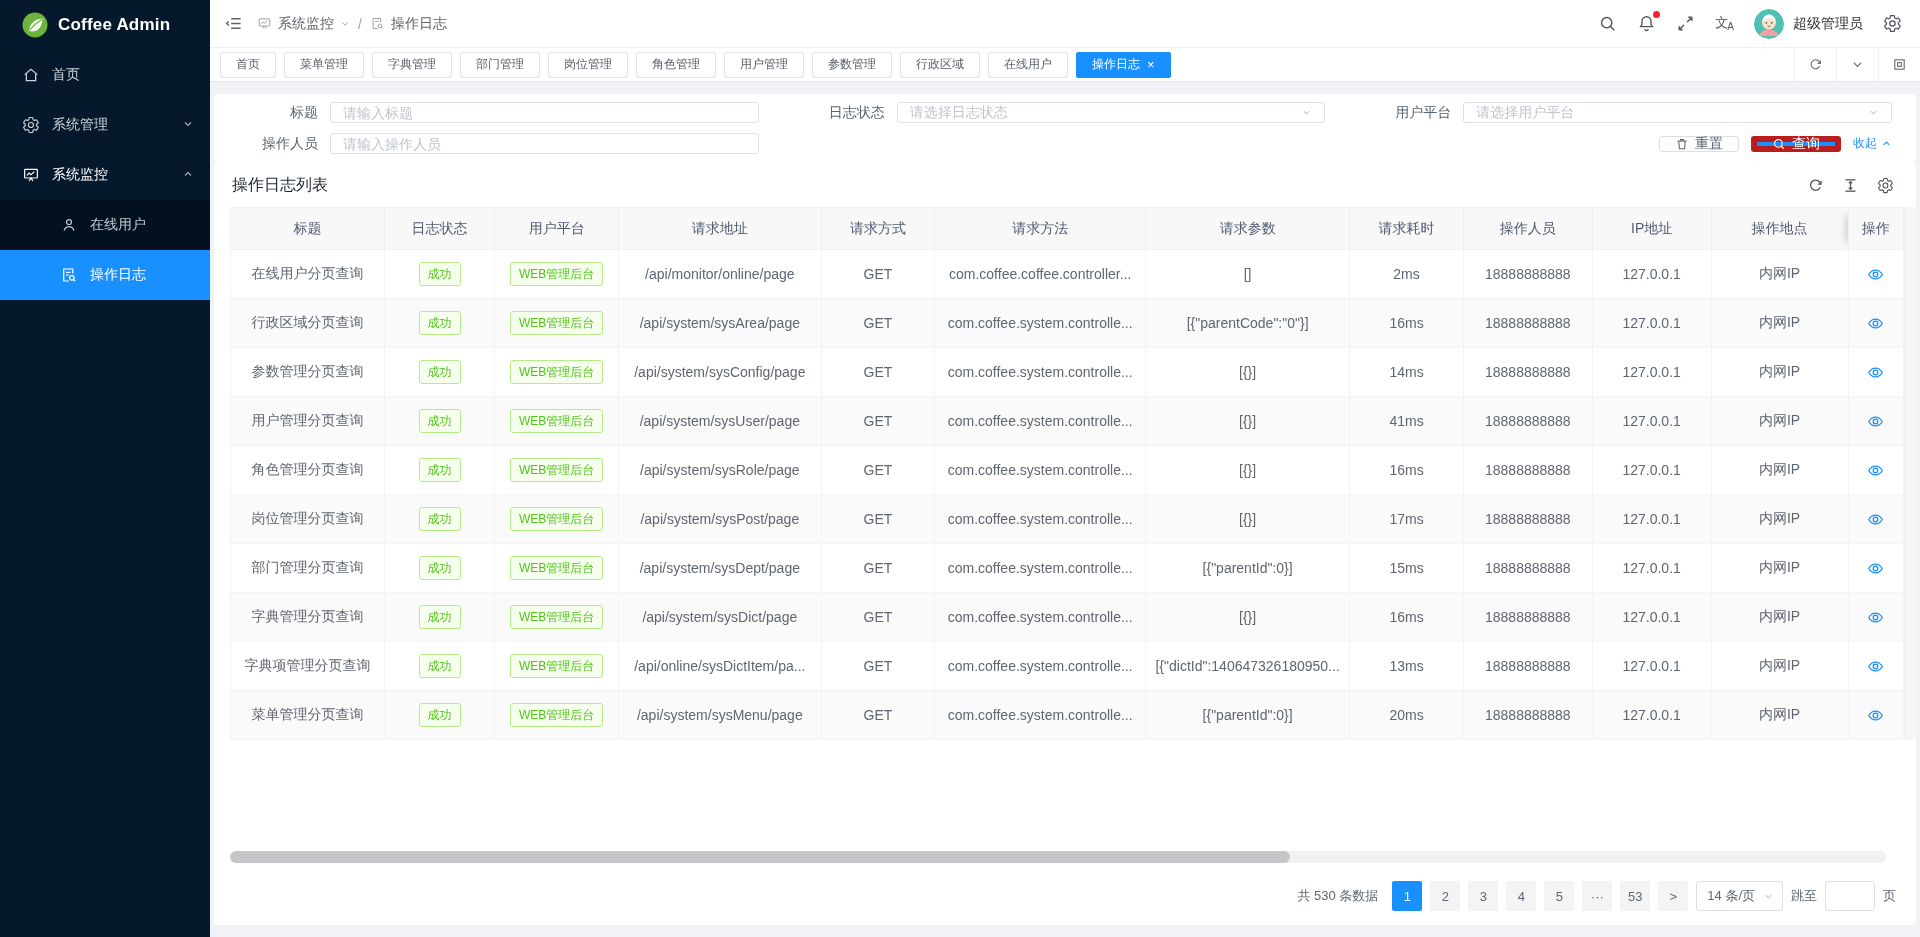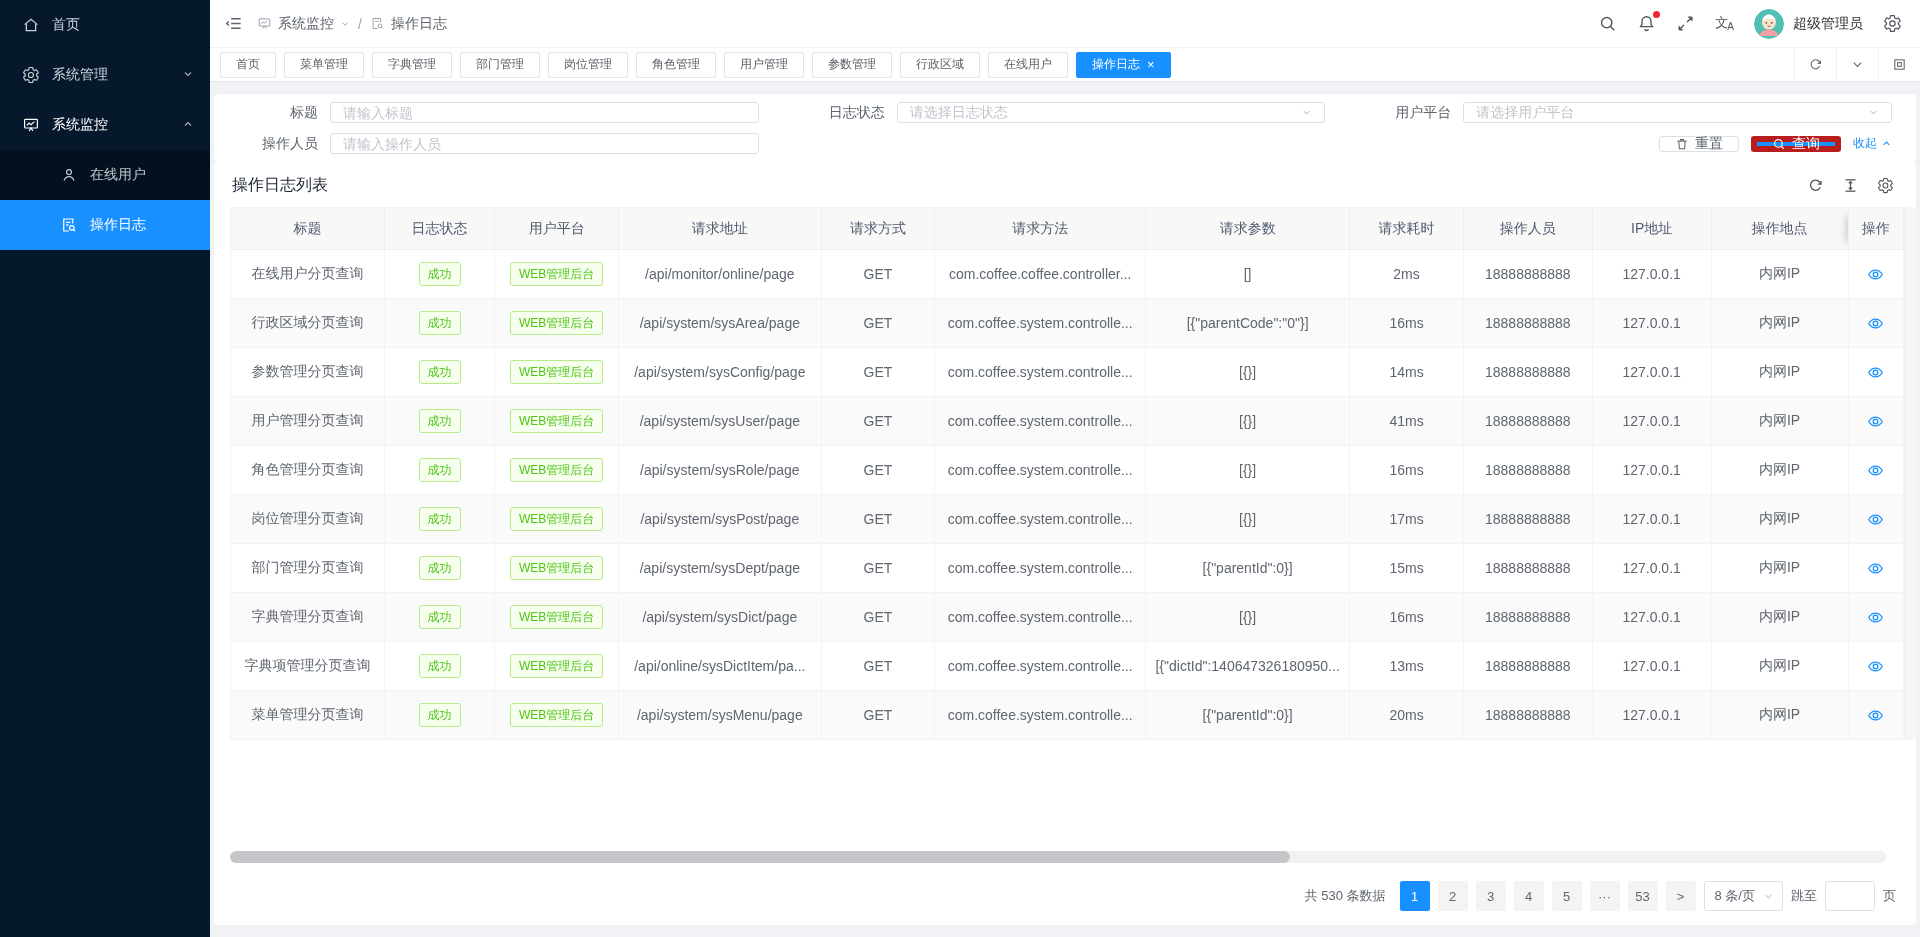--- a/index.html
+++ b/index.html
@@ -97,20 +97,30 @@
   .size-select { height:30px; border:1px solid #dcdfe6; border-radius:3px; background:#fff; padding:0 8px 0 10px; display:flex; align-items:center; gap:8px; cursor:pointer; color:#5f6670; }
   .size-select .sel-chev { color:#c0c4cc; display:inline-flex; }
   .jump-input { width:50px; height:30px; border:1px solid #dcdfe6; border-radius:3px; outline:none; padding:0 6px; font-family:inherit; }
 </style>
 </head>
 <body>
 
 <div class="app">
 
   <aside class="sidebar">
+    <div class="logo-row">
+      <span class="micon" style="width:26px;height:26px">
+        <svg viewBox="0 0 26 26">
+            <circle cx="13" cy="13" r="12.5" fill="#6db33f"></circle>
+            <path d="M20.5 6.5c-7.5.8-12.3 4.2-13.6 12.2 2.2 1 6.2 1.2 8.9-.9 3.2-2.5 4.5-6.6 4.7-11.3z" fill="#f3faee"></path>
+            <path d="M7.6 18.2c4.2-5.4 8-8 12.2-10.6" fill="none" stroke="#6db33f" stroke-width="1.2"></path>
+          </svg>
+      </span>
+      <span class="logo-title">Coffee Admin</span>
+    </div>
 
     <div class="menu-item">
       <span class="micon">
         <svg viewBox="0 0 24 24" fill="none" stroke="currentColor" stroke-width="1.7">
             <path d="M3.5 11.5 12 4.5l8.5 7"></path>
             <path d="M5.8 10.2V19.5h12.4V10.2"></path>
           </svg>
       </span>
       <span>首页</span>
     </div>
@@ -637,21 +647,21 @@
               <span class="page-btn active">1</span>
               <span class="page-btn">2</span>
               <span class="page-btn">3</span>
               <span class="page-btn">4</span>
               <span class="page-btn">5</span>
               <span class="page-btn">···</span>
               <span class="page-btn">53</span>
             </span>
           <span class="page-btn">&gt;</span>
           <span class="size-select">
-            <span>8 条/页</span>
+            <span>14 条/页</span>
             <span class="sel-chev">
                 <svg width="11" height="11" viewBox="0 0 24 24" fill="none" stroke="currentColor" stroke-width="2.2">
                   <polyline points="6 9 12 15 18 9"></polyline>
                 </svg>
               </span>
           </span>
           <span>跳至</span>
           <input class="jump-input" style="">
           <span>页</span>
         </div>

